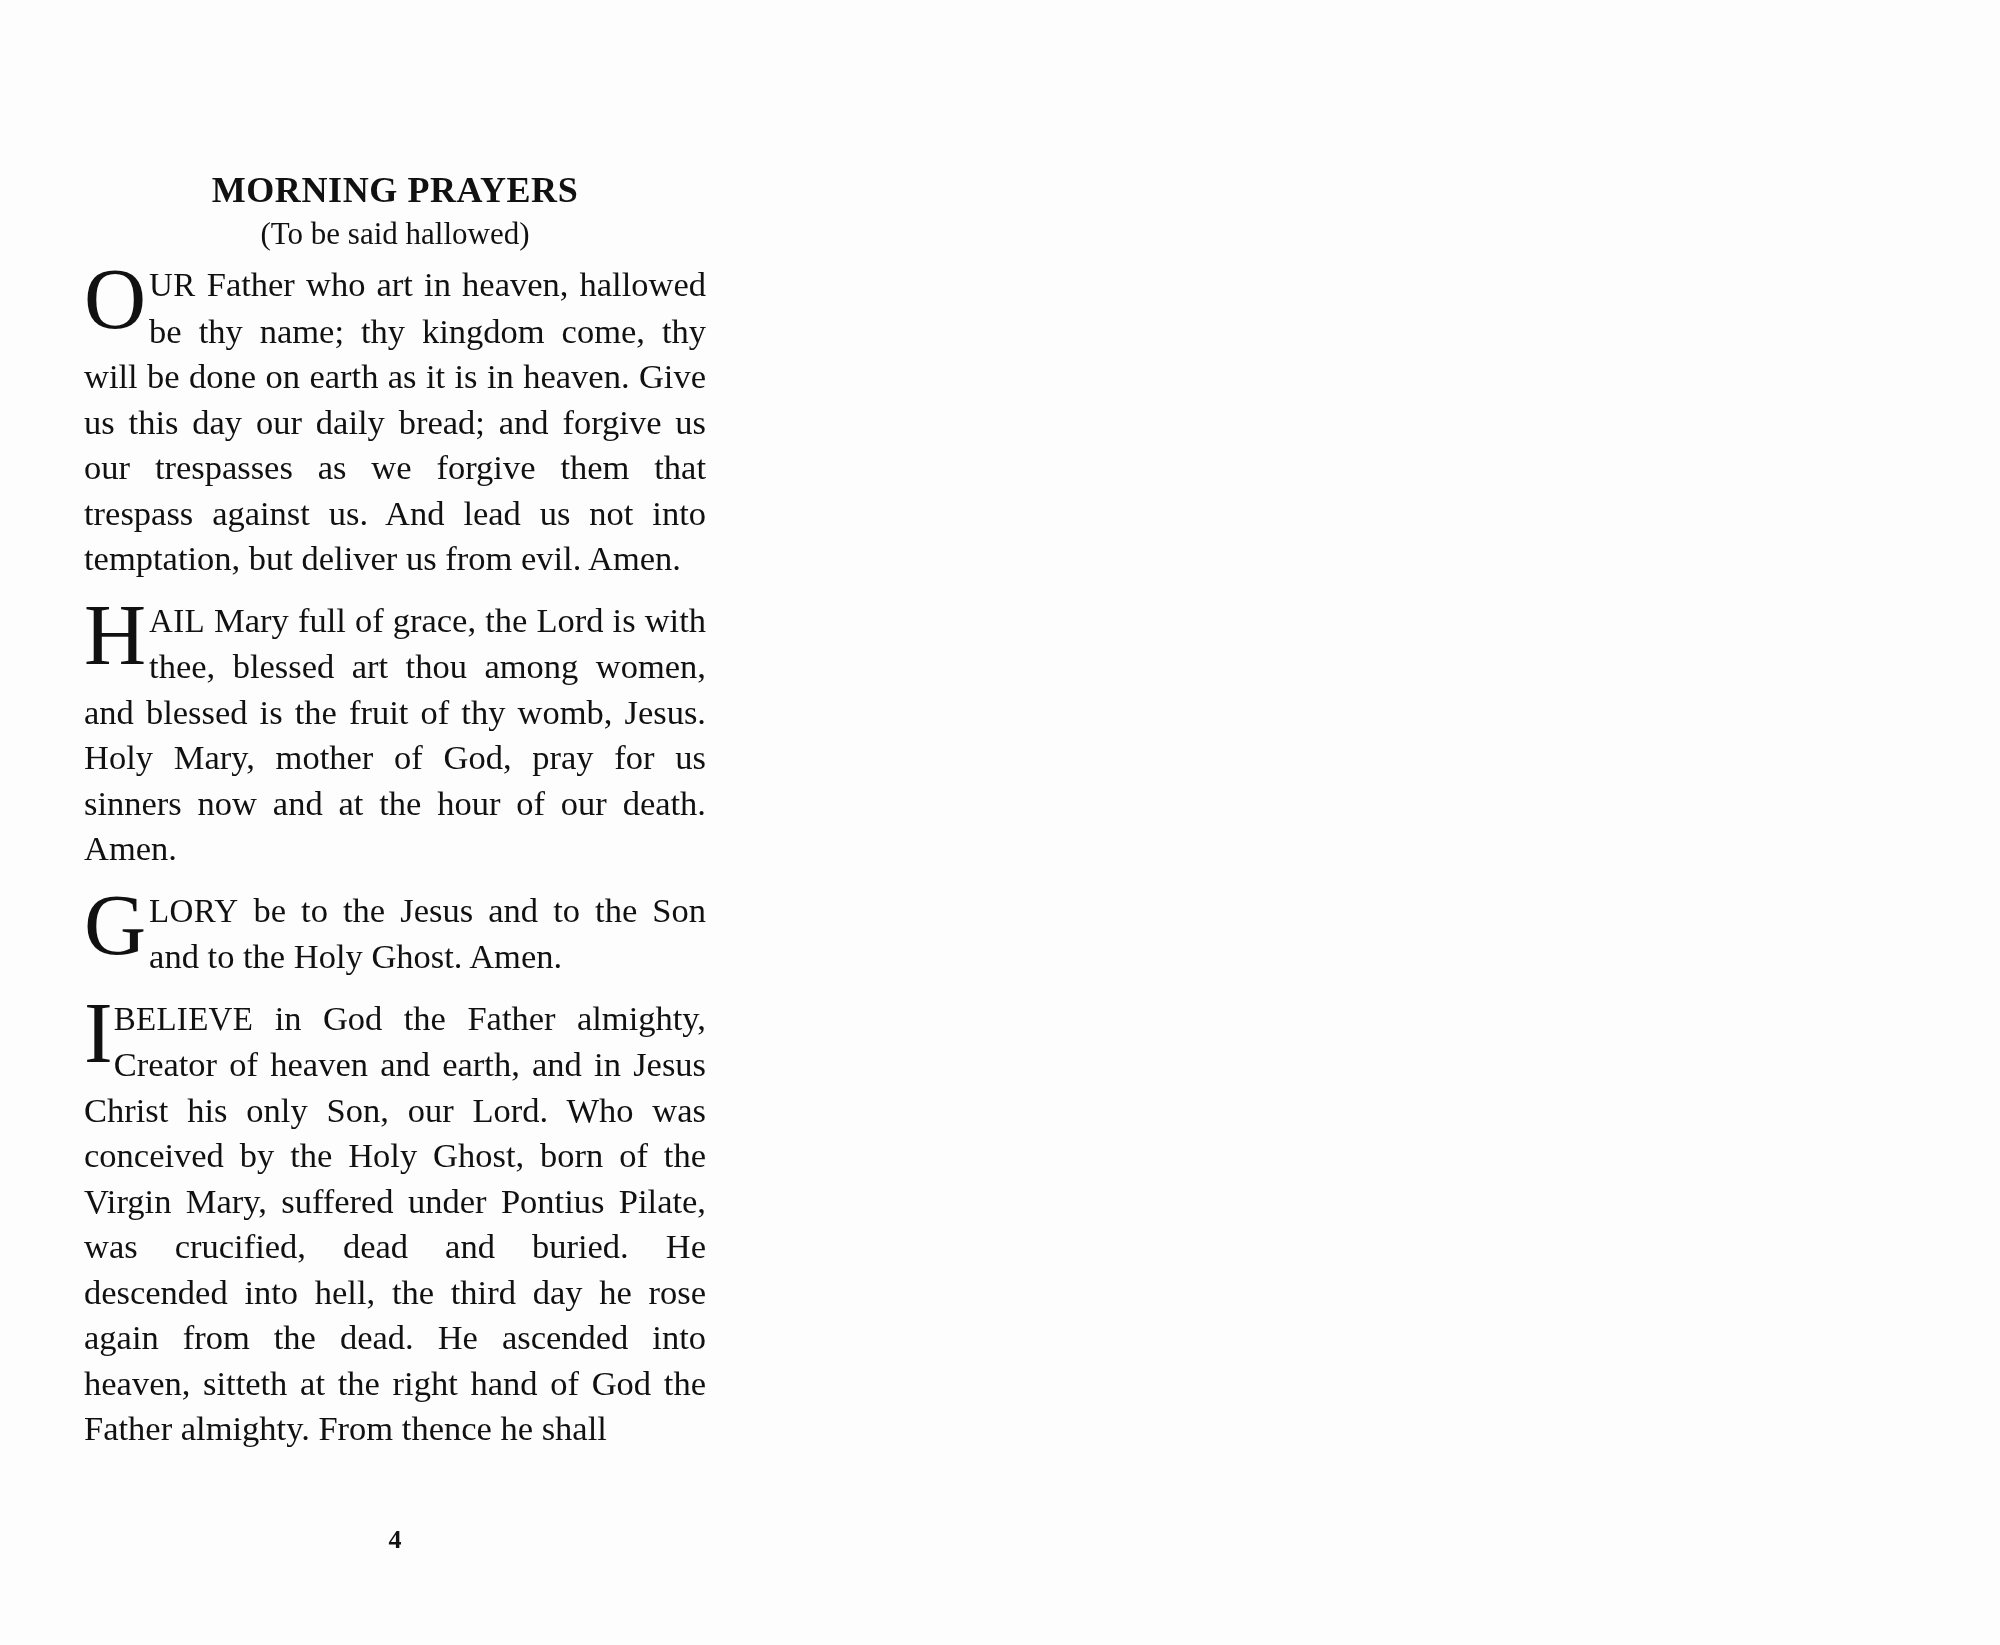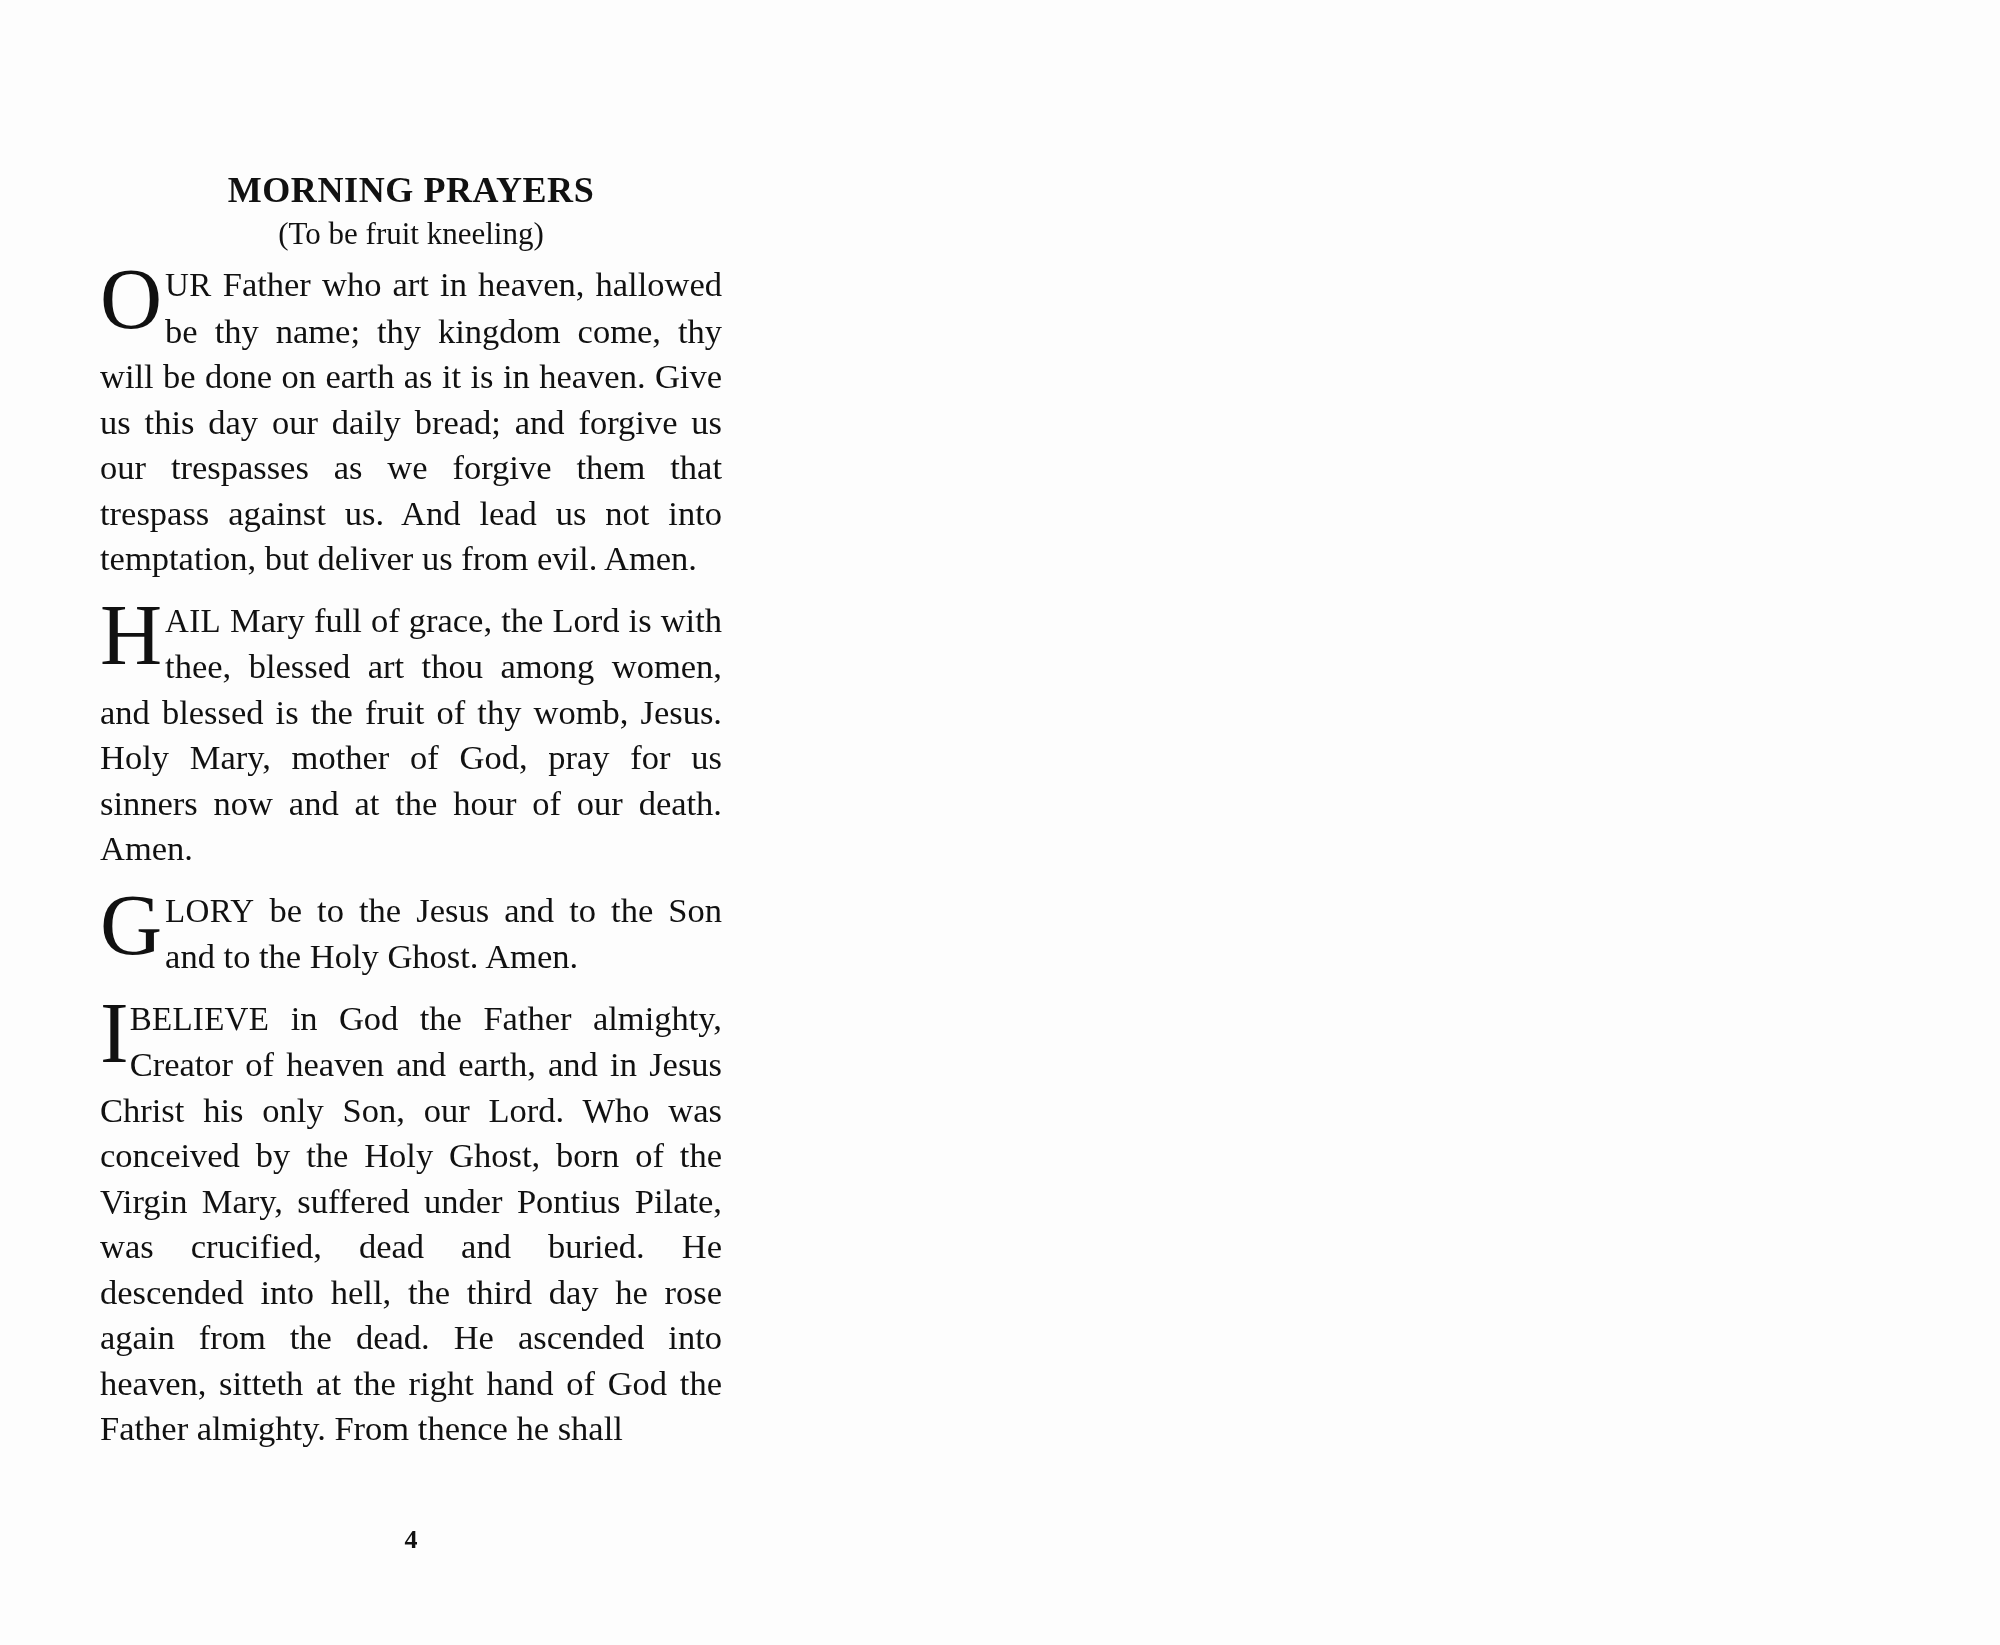--- a/index.html
+++ b/index.html
@@ -21,21 +21,21 @@
     height: 1645px;
     background: #fdfdfd;
   }
 
   
   .page {
     position: absolute;
     top: 0;
     height: 1645px;
   }
-  .page-left  { left: 16px;    width: 1000px; }
+  .page-left  { left: 0;    width: 1000px; }
   .page-right { left: 1000px; width: 1000px; }
 
   
   .col {
     position: absolute;
     font-size: 34.5px;
     line-height: 45.5px;
     text-align: justify;
     text-justify: inter-word;
     hyphens: none;
@@ -97,21 +97,21 @@
 <body>
 
 <div class="spread">
 
   <div class="page page-left">
 
     <div class="col col-left">
 
       <h1 class="section-title">MORNING PRAYERS</h1>
 
-      <div class="rubric">(To be fruit kneeling)</div>
+      <div class="rubric">(To be said hallowed)</div>
 
       <p class="para">
         <span class="dropcap">O</span><span class="smallcaps">UR</span><span> Father who art in heaven, hallowed be thy name; thy kingdom come, thy will be done on earth as it is in heaven. Give us this day our daily bread; and forgive us our trespasses as we forgive them that trespass against us. And lead us not into temptation, but deliver us from evil. Amen.</span>
       </p>
 
       <p class="para">
         <span class="dropcap">H</span><span class="smallcaps">AIL</span><span> Mary full of grace, the Lord is with thee, blessed art thou among women, and blessed is the fruit of thy womb, Jesus. Holy Mary, mother of God, pray for us sinners now and at the hour of our death. Amen.</span>
       </p>
 
       <p class="para">

